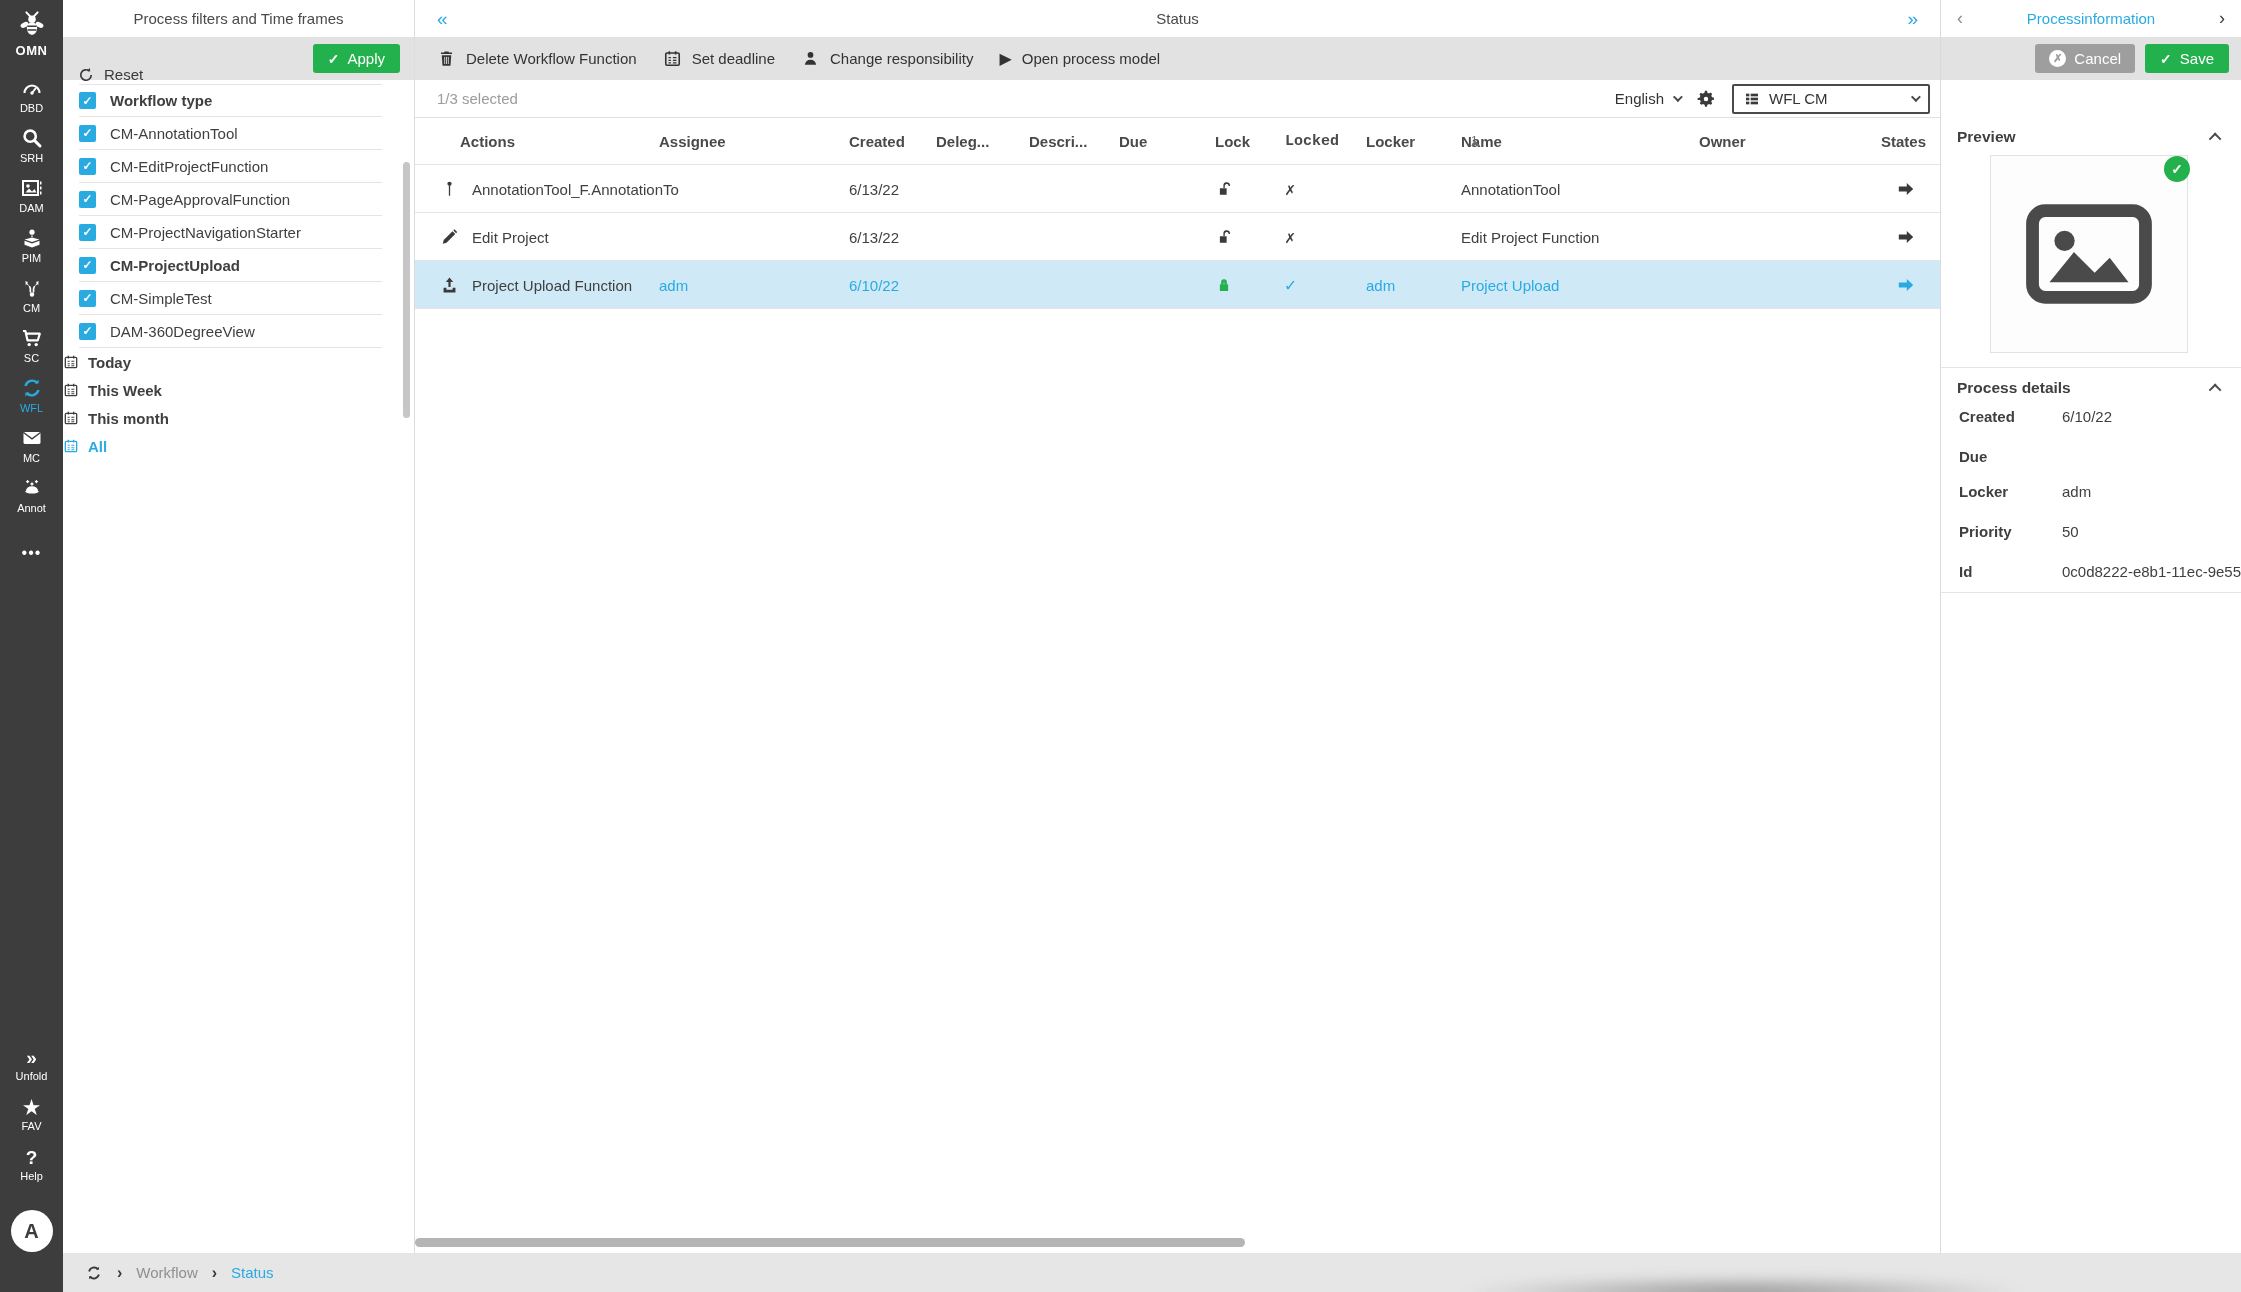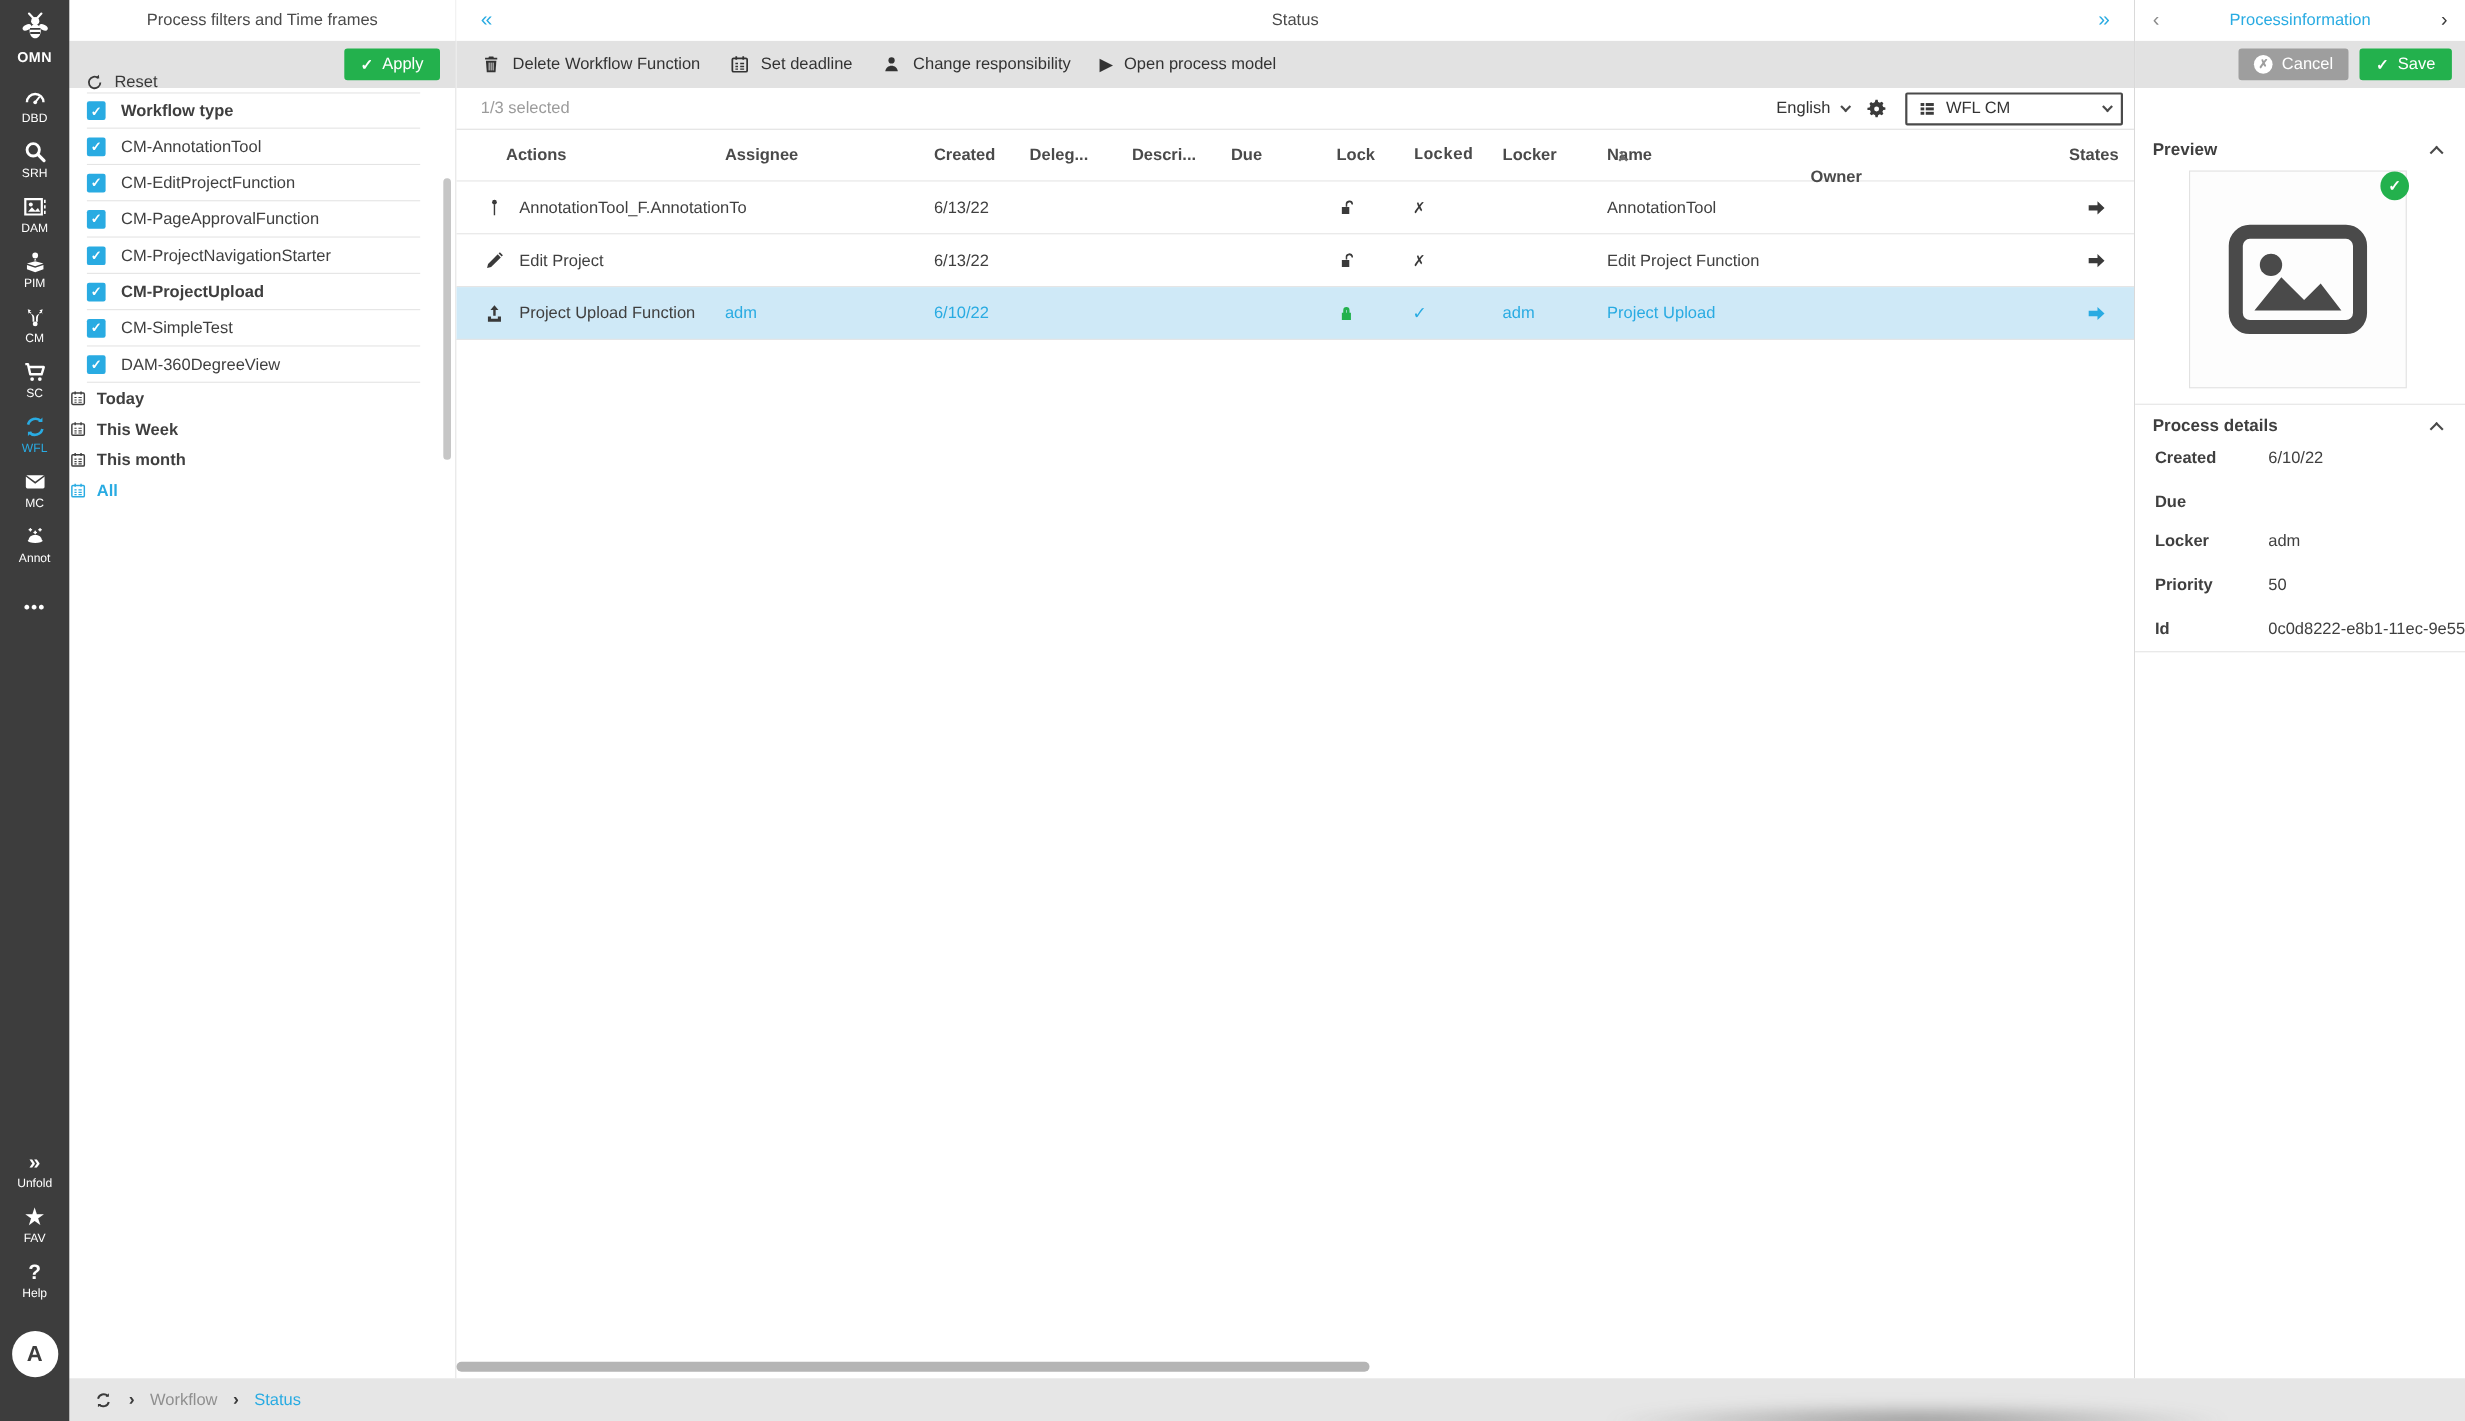--- a/index.html
+++ b/index.html
@@ -78,21 +78,21 @@
   .view-select { width:198px; height:30px; border:2px solid #4a4a4a; border-radius:2px; background:#fff;
                  display:flex; align-items:center; gap:9px; padding:0 10px; font-size:15px; color:#333; cursor:pointer; }
   .view-select svg { width:16px; height:16px; }
   .view-select .chev { margin-left:auto; }
 
   .grid-header { position:relative; height:47px; border-bottom:1px solid #e5e5e5; font-size:15px; font-weight:bold; color:#4a4a4a; }
   .grid-header span, .grid-row > * { position:absolute; top:50%; transform:translateY(-50%); white-space:nowrap; }
   .c-actions-h{ left:45px; } .c-action{ left:57px; } .c-rowicon{ left:25px; }
   .c-assignee{ left:244px; } .c-created{ left:434px; } .c-deleg{ left:521px; } .c-descri{ left:614px; }
   .c-due{ left:704px; } .c-lock{ left:800px; } .c-locked{ left:870px;font-family:Liberation Mono, monospace; } .c-locker{ left:951px; }
-  .c-name{ left:1046px; } .c-owner{ left:1231px;margin-top:20px; } .c-states-h{ right:14px; left:auto; } .c-states{ right:24px; left:auto; }
+  .c-name{ left:1046px; } .c-owner{ left:1284px; } .c-states-h{ right:14px; left:auto; } .c-states{ right:24px; left:auto; }
   .sort-ind { font-weight:normal; font-size:12px; color:#6b6b6b; margin-left:10px; }
   .sort-ind .chev { border-color:#6b6b6b; margin-left:3px; }
   .grid-row { position:relative; height:48px; border-bottom:1px solid #e5e5e5; font-size:15px; color:#3f3f3f; cursor:pointer; }
   .grid-row.selected { background:#cfe9f7; }
   .grid-row .accent { color:#29abe2; }
   .grid-row svg.row-ic { width:19px; height:19px; display:block; color:#3a3a3a; }
   .lock-ic svg { width:18px; height:19px; display:block; }
   .lock-open { color:#3a3a3a; } .lock-closed { color:#23b14d; }
   .x-mark { font-size:17px; font-weight:bold; color:#3a3a3a; }
   .ck-mark { font-size:18px; font-weight:bold; color:#29abe2; }

